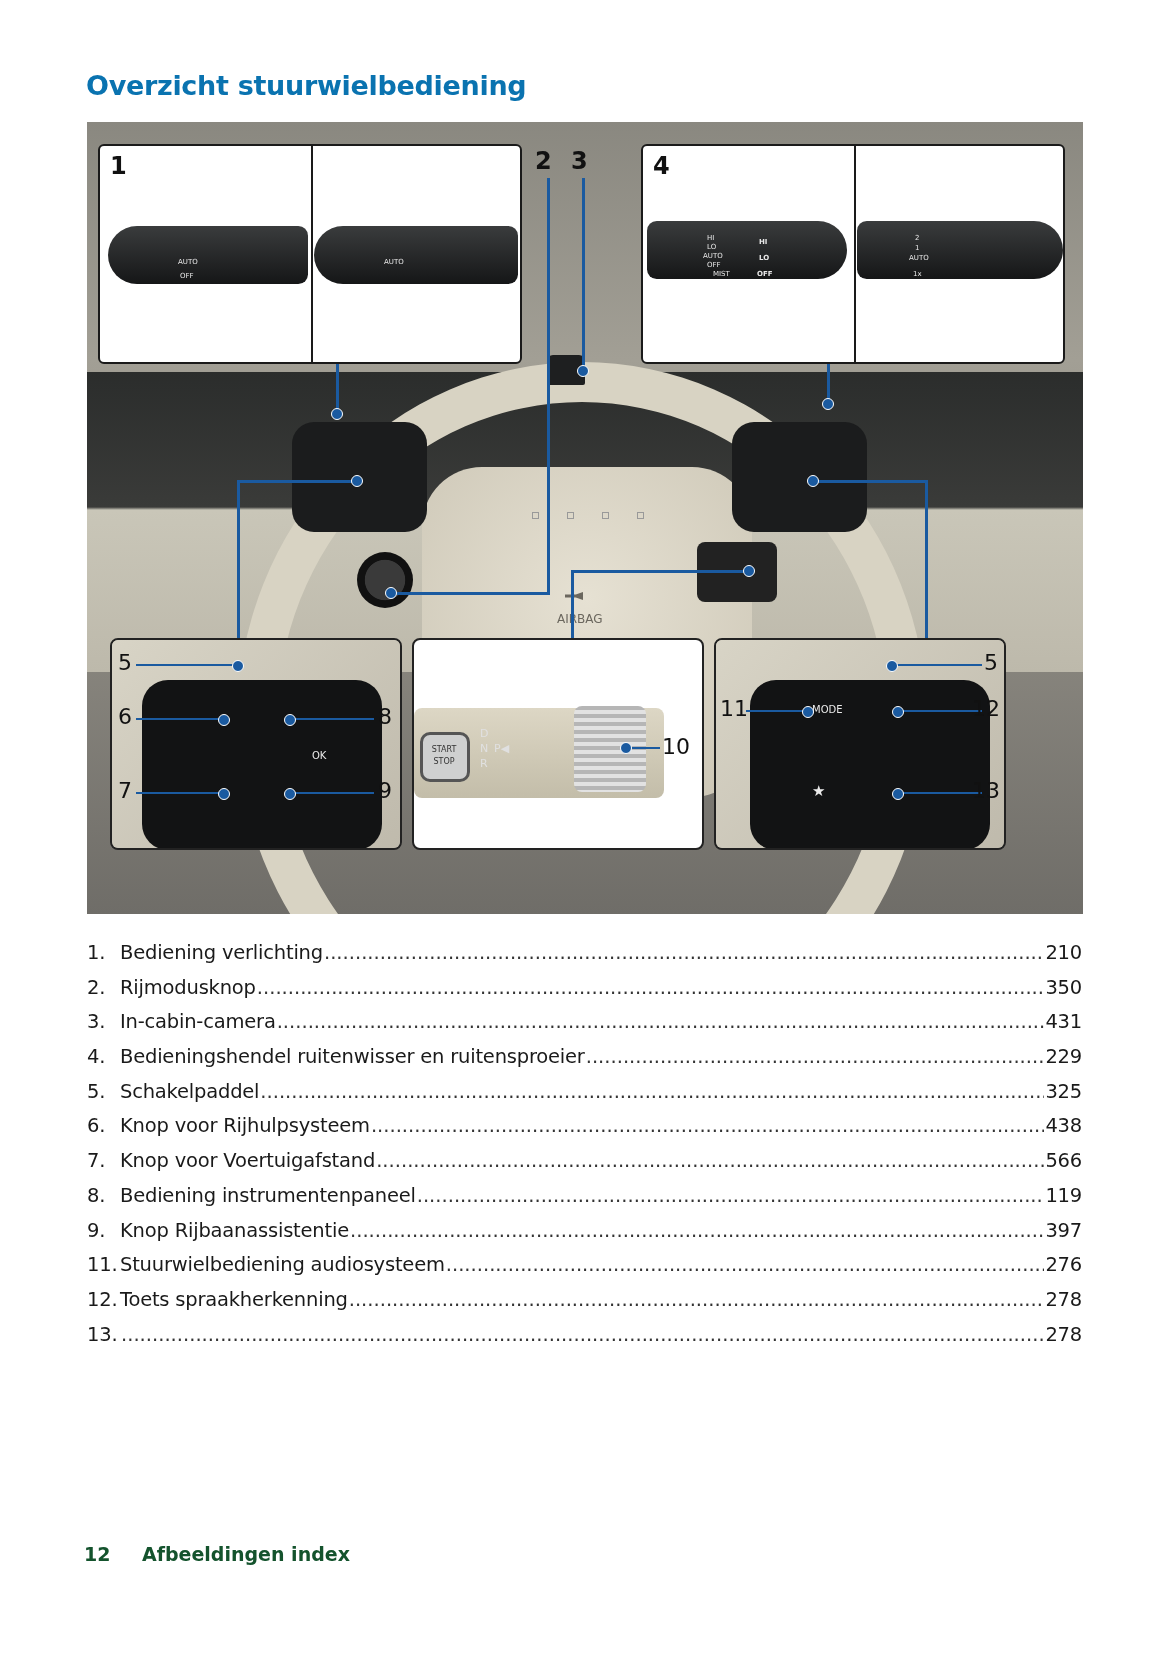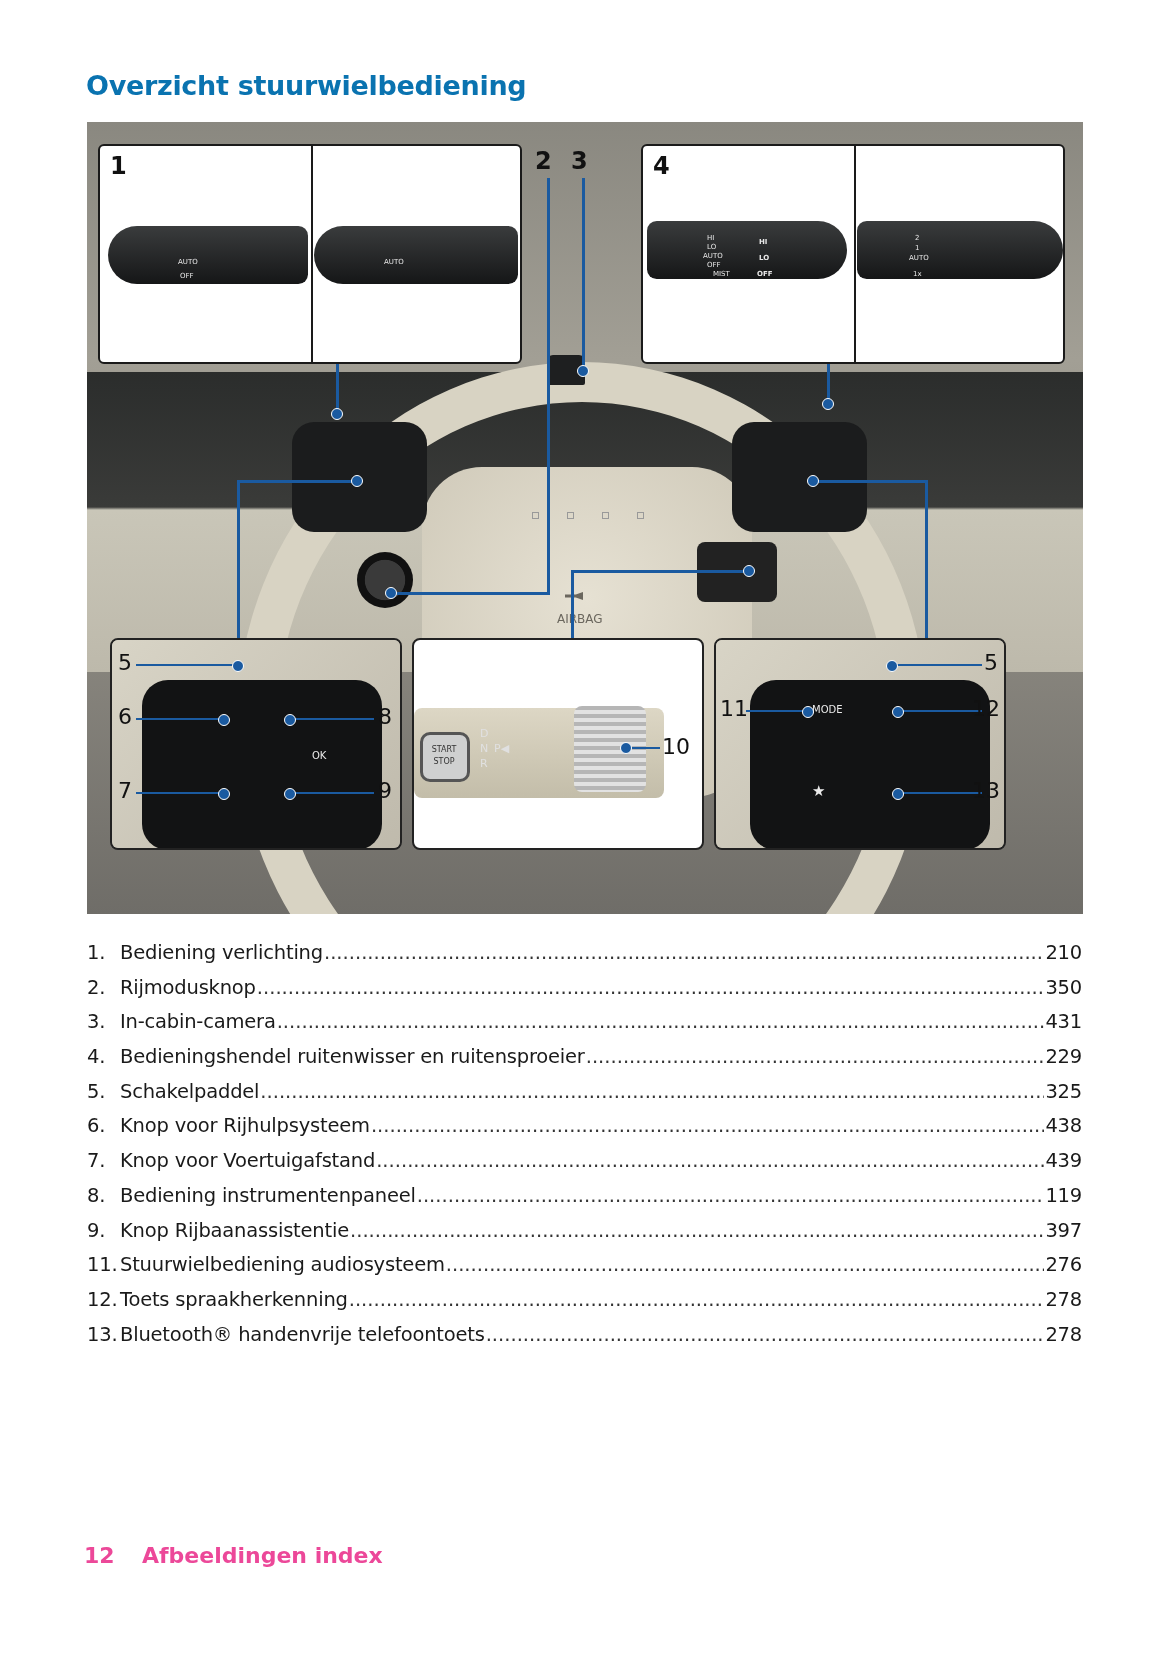--- a/index.html
+++ b/index.html
@@ -34,21 +34,21 @@
   .inset-pad { position: absolute; background: #121314; border-radius: 26px; }
   .btn-lbl { position: absolute; color: #eaeaea; font-size: 10px; }
   .gear { position: absolute; color: #e0e0e0; font-size: 11px; line-height: 12px; }
   .list { position: absolute; left: 87px; top: 941px; width: 995px; margin: 0; padding: 0; list-style: none; }
   .row { display: flex; align-items: baseline; height: 34.7px; font-size: 19.5px; letter-spacing: -0.2px; }
   .row .n { width: 33px; flex: 0 0 33px; }
   .row .t { white-space: nowrap; }
   .row .dots { flex: 1 1 auto; overflow: hidden; white-space: nowrap; color: #333; margin: 0 1px; }
   .row .dots::before { content: "........................................................................................................................................................................................................................................................................"; letter-spacing: 0px; }
   .row .p { white-space: nowrap; }
-  .footer { position: absolute; left: 84px; top: 1543px; font-size: 22px; font-weight: bold; color: #ec4899; }
+  .footer { position: absolute; left: 84px; top: 1543px; font-size: 19px; font-weight: bold; color: #14532d; }
   .footer .pg { display: inline-block; width: 58px; }
 </style>
 </head>
 <body>
 
 <h1 class="title">Overzicht stuurwielbediening</h1>
 
 <div class="figure">
   <div class="dash"></div>
   <div class="wheel-ring"></div>
@@ -211,21 +211,21 @@
   <li class="row">
       <span class="n">6.</span>
       <span class="t">Knop voor Rijhulpsysteem</span>
       <span class="dots"></span>
       <span class="p">438</span>
     </li>
   <li class="row">
       <span class="n">7.</span>
       <span class="t">Knop voor Voertuigafstand</span>
       <span class="dots"></span>
-      <span class="p">439</span>
+      <span class="p">566</span>
     </li>
   <li class="row">
       <span class="n">8.</span>
       <span class="t">Bediening instrumentenpaneel</span>
       <span class="dots"></span>
       <span class="p">119</span>
     </li>
   <li class="row">
       <span class="n">9.</span>
       <span class="t">Knop Rijbaanassistentie</span>
@@ -239,21 +239,20 @@
       <span class="p">276</span>
     </li>
   <li class="row">
       <span class="n">12.</span>
       <span class="t">Toets spraakherkenning</span>
       <span class="dots"></span>
       <span class="p">278</span>
     </li>
   <li class="row">
       <span class="n">13.</span>
-      <span class="t">Bluetooth® handenvrije telefoontoets</span>
       <span class="dots"></span>
       <span class="p">278</span>
     </li>
 </ul>
 
 <div class="footer">
   <span class="pg">12</span><span>Afbeeldingen index</span>
 </div>
 
 </body></html>

